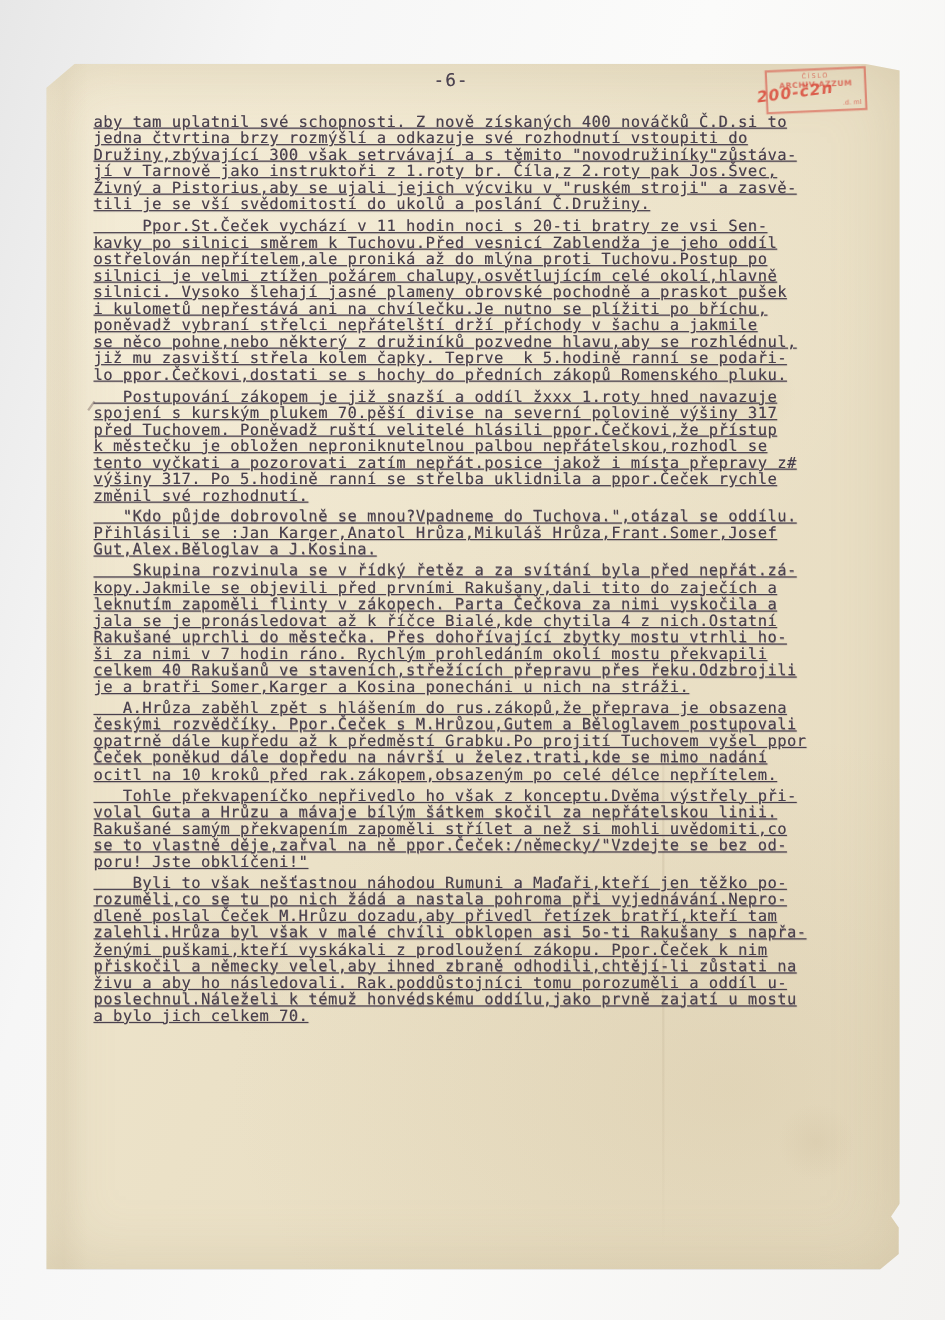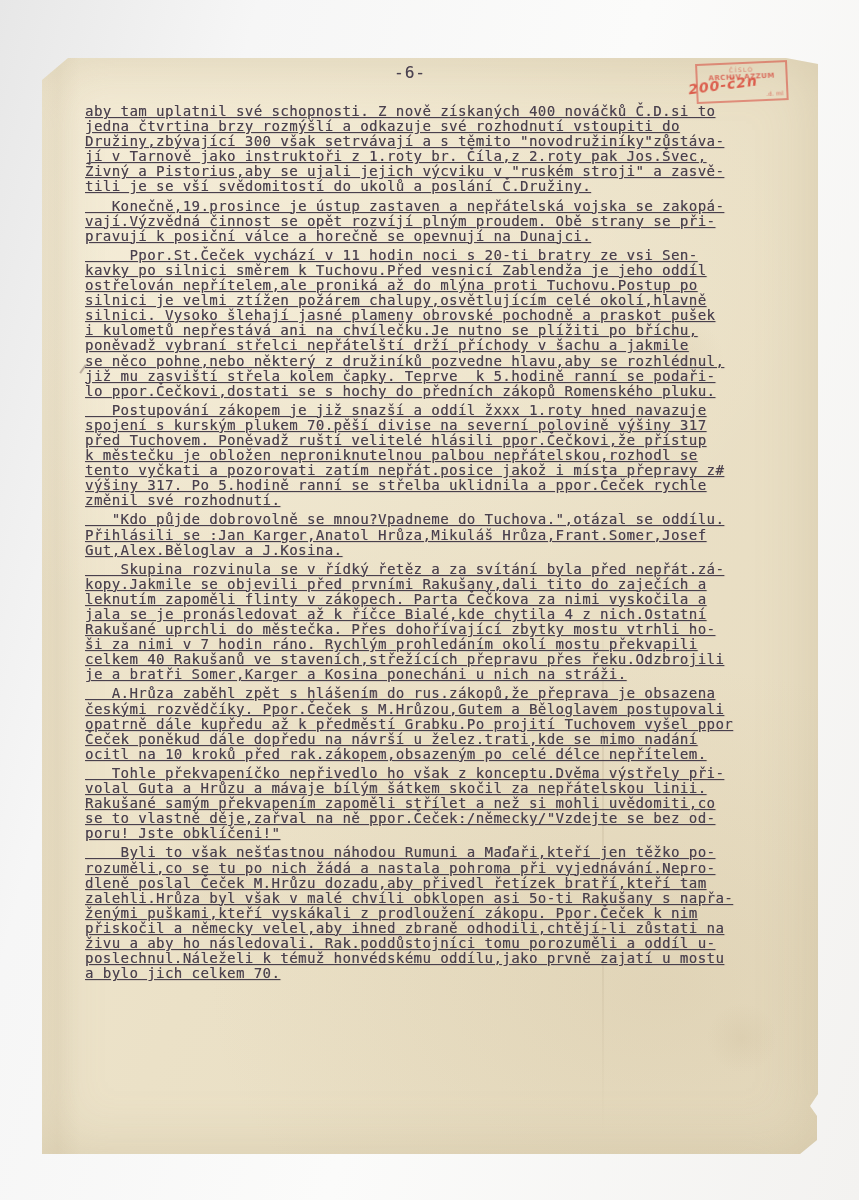--- a/index.html
+++ b/index.html
@@ -102,23 +102,20 @@
 
     <div class="pencil-mark"></div>
 
     <div class="body-text">
       <div class="para">aby tam uplatnil své schopnosti. Z nově získaných 400 nováčků Č.D.si to
 jedna čtvrtina brzy rozmýšlí a odkazuje své rozhodnutí vstoupiti do
 Družiny,zbývající 300 však setrvávají a s těmito "novodružiníky"zůstáva-
 jí v Tarnově jako instruktoři z 1.roty br. Číla,z 2.roty pak Jos.Švec,
 Živný a Pistorius,aby se ujali jejich výcviku v "ruském stroji" a zasvě-
 tili je se vší svědomitostí do ukolů a poslání Č.Družiny.</div>
-      <div class="para">   Konečně,19.prosince je ústup zastaven a nepřátelská vojska se zakopá-
-vají.Výzvědná činnost se opět rozvíjí plným proudem. Obě strany se při-
-pravují k posiční válce a horečně se opevnují na Dunajci.</div>
       <div class="para">     Ppor.St.Čeček vychází v 11 hodin noci s 20-ti bratry ze vsi Sen-
 kavky po silnici směrem k Tuchovu.Před vesnicí Zablendža je jeho oddíl
 ostřelován nepřítelem,ale proniká až do mlýna proti Tuchovu.Postup po
 silnici je velmi ztížen požárem chalupy,osvětlujícím celé okolí,hlavně
 silnici. Vysoko šlehají jasné plameny obrovské pochodně a praskot pušek
 i kulometů nepřestává ani na chvílečku.Je nutno se plížiti po bříchu,
 poněvadž vybraní střelci nepřátelští drží příchody v šachu a jakmile
 se něco pohne,nebo některý z družiníků pozvedne hlavu,aby se rozhlédnul,
 již mu zasviští střela kolem čapky. Teprve  k 5.hodině ranní se podaři-
 lo ppor.Čečkovi,dostati se s hochy do předních zákopů Romenského pluku.</div>

